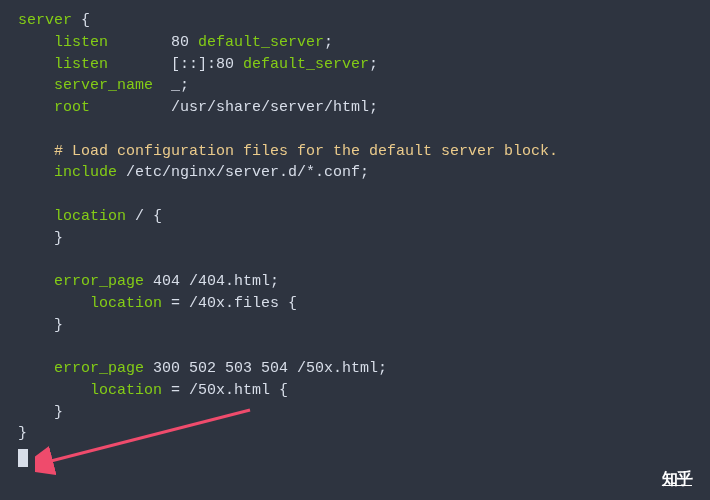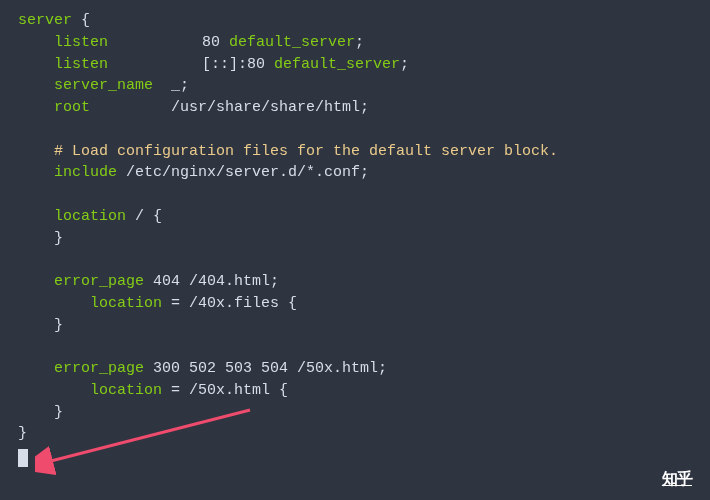--- a/index.html
+++ b/index.html
@@ -12,21 +12,21 @@
       line-height: 1.45;
       color: #d8dee9;
       overflow: hidden;
       position: relative;
       padding: 10px 18px;
     }
     .code-container {
       white-space: pre;
     }
     .kw { color: #84cc16; }
-    .num { color: #d8dee9; margin-left: 31px; }
+    .num { color: #d8dee9; }
     .ident { color: #d8dee9; }
     .comment { color: #ebcb8b; margin-top: 44px; }
     .brace { color: #d8dee9; }
     .semi { color: #d8dee9; }
     .cursor {
       display: inline-block;
       width: 10px;
       height: 18px;
       background: #d8dee9;
       margin-top: 4px;
@@ -56,21 +56,21 @@
       letter-spacing: -1px;
     }
   </style>
 </head>
 <body>
 
 <div class="code-container"><span class="kw">server</span><span class="brace"> {</span>
     <span class="kw">listen</span>       <span class="num">80 </span><span class="kw">default_server</span><span class="semi">;</span>
     <span class="kw">listen</span>       <span class="num">[::]:80 </span><span class="kw">default_server</span><span class="semi">;</span>
     <span class="kw">server_name</span>  <span class="ident">_</span><span class="semi">;</span>
-    <span class="kw">root</span>         <span class="ident">/usr/share/share/html</span><span class="semi">;</span>
+    <span class="kw">root</span>         <span class="ident">/usr/share/server/html</span><span class="semi">;</span>
 
     <span class="comment"># Load configuration files for the default server block.</span>
     <span class="kw">include</span><span class="ident"> /etc/nginx/server.d/*.conf</span><span class="semi">;</span>
 
     <span class="kw">location</span><span class="brace"> / {</span>
     <span class="brace">}</span>
 
     <span class="kw">error_page</span><span class="ident"> 404 /404.html</span><span class="semi">;</span>
         <span class="kw">location</span><span class="brace"> = /40x.files {</span>
     <span class="brace">}</span>

